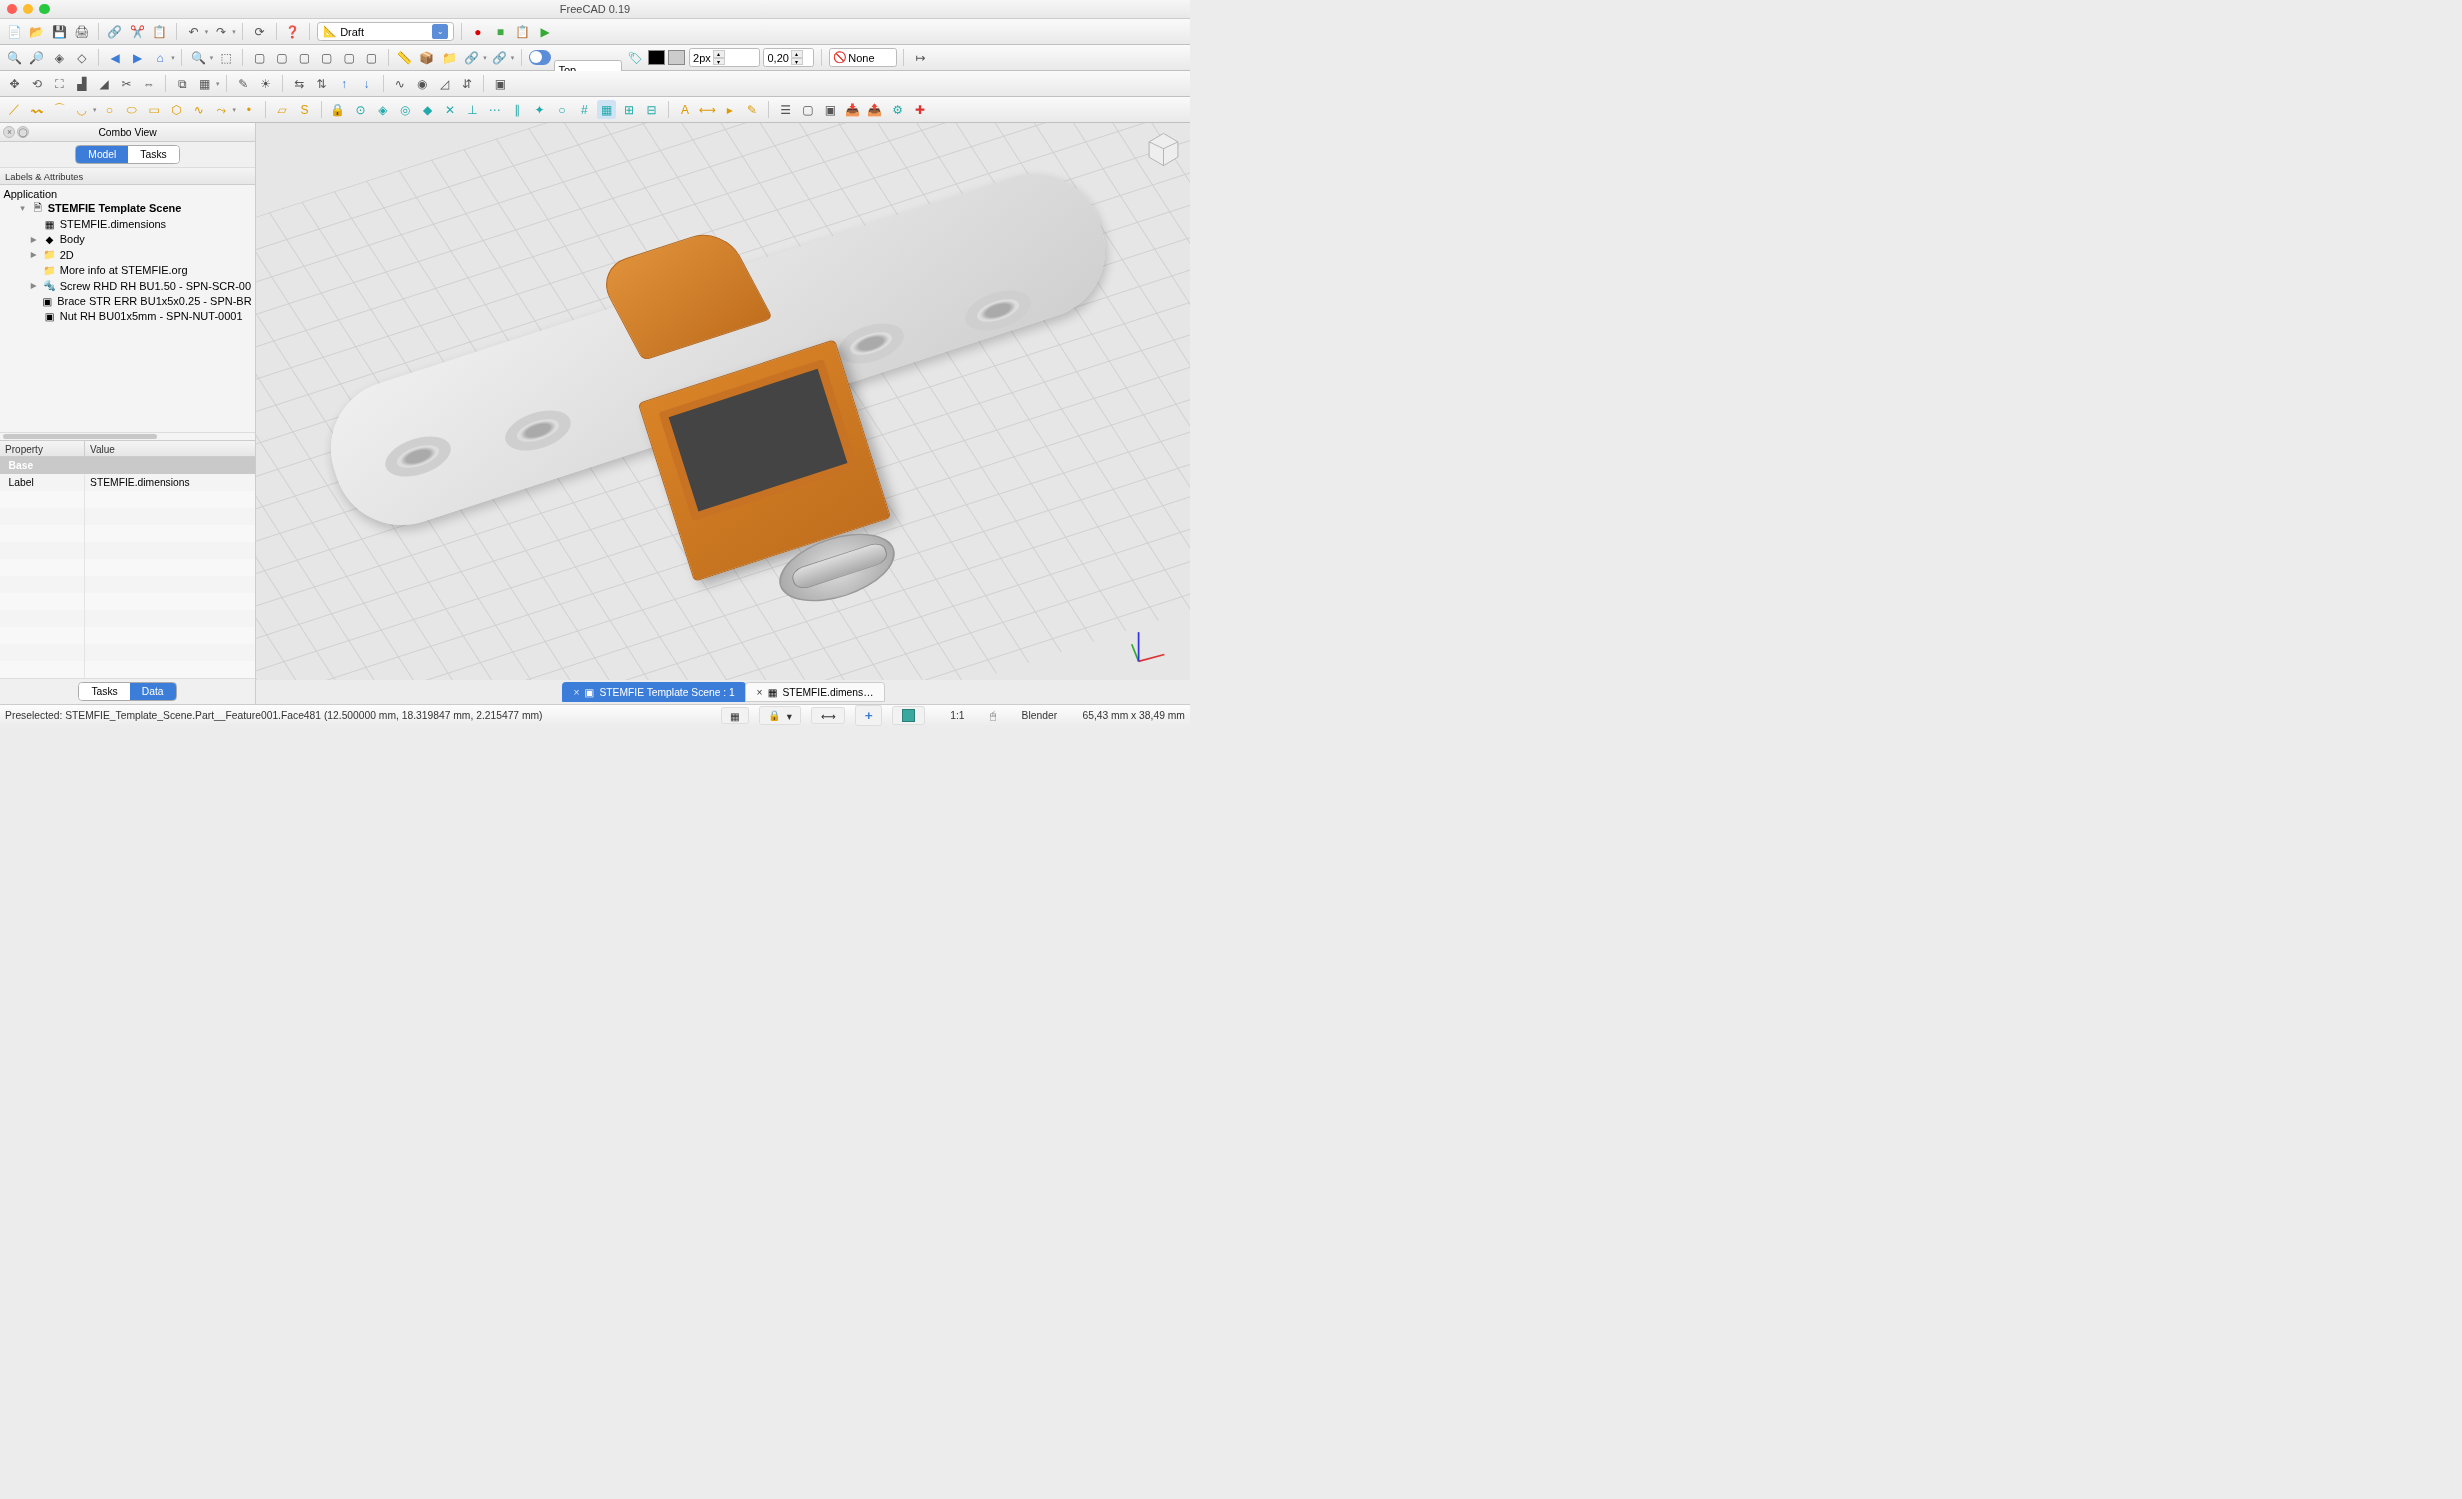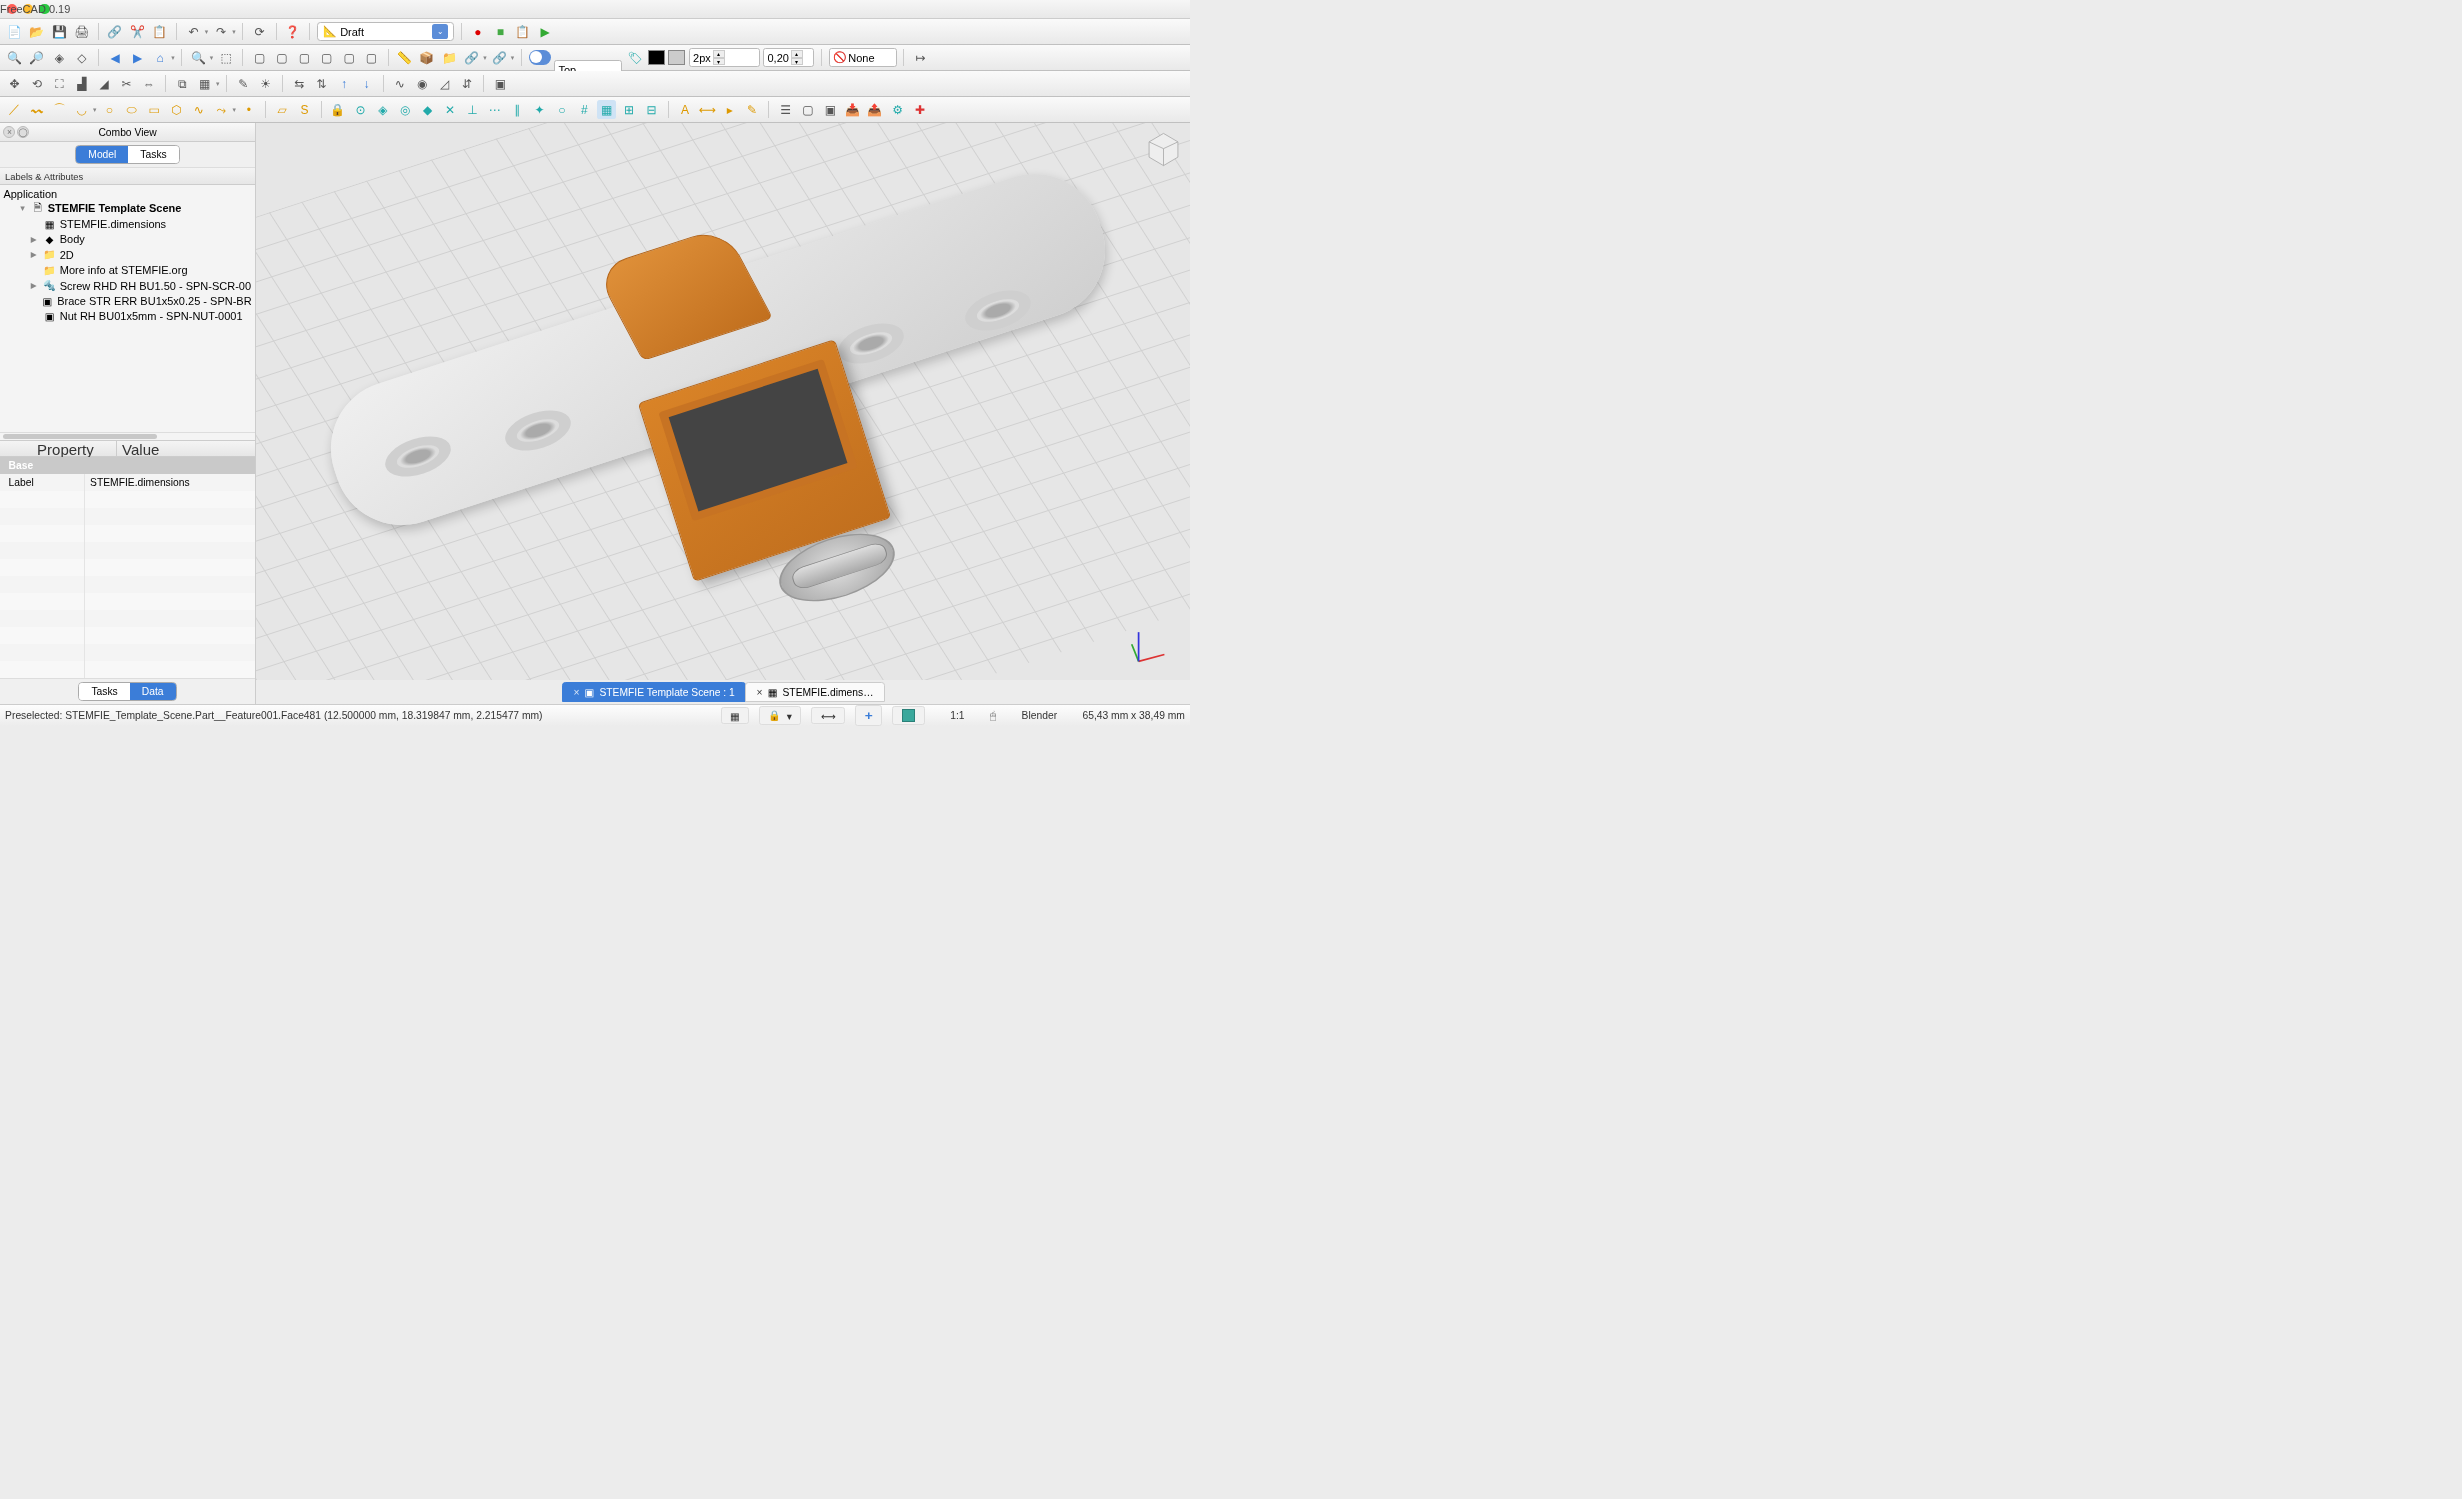--- a/index.html
+++ b/index.html
@@ -3,21 +3,21 @@
 <meta charset="utf-8">
 <style>
   * { box-sizing: border-box; margin: 0; padding: 0; font-family: -apple-system, BlinkMacSystemFont, "Helvetica Neue", Arial, sans-serif; }
   body { width: 1190px; height: 726px; background: #ececec; display: flex; flex-direction: column; font-size: 11px; overflow: hidden; }
 
   
   .titlebar { height: 19px; background: linear-gradient(#f6f6f6,#e8e8e8); display:flex; align-items:center; padding:0 6.8px; border-bottom:0.9px solid #ccc; position:relative;}
   .traffic { display:flex; gap:6px; }
   .dot { width:10.3px; height:10.3px; border-radius:50%; }
   .dot.red{background:#ff5f57;} .dot.yellow{background:#febc2e;} .dot.green{background:#28c840;}
-  .title-text{position:absolute; left:0; right:0; text-align:left; font-size:11px; color:#4a4a4a;}
+  .title-text{position:absolute; left:0; right:0; text-align:center; font-size:11px; color:#4a4a4a;}
 
   
   .toolbar { background: linear-gradient(#fafafa,#e9e9e9); border-bottom:0.9px solid #c0c0c0; display:flex; align-items:center; padding:1.7px 5.1px; gap:3.4px; height:26px;}
   .sep { width:0.9px; height:17px; background:#ccc; margin:0 3.4px;}
   .tbtn { width:19px; height:19px; display:flex; align-items:center; justify-content:center; border-radius:2.6px; font-size:12px; cursor:pointer; color:#555; position:relative;}
   .dropdown-arrow{font-size:6.8px; color:#888; margin-left:-1.7px;}
   .wb-select { width:137px; height:19px; background:#fff; border:0.9px solid #bbb; border-radius:3.4px; display:flex; align-items:center; padding:0 5.1px; gap:3.4px;}
   .wb-select .arrow{margin-left:auto; width:15.4px; height:15.4px; background:#5b8dd8; border-radius:2.6px; color:#fff; display:flex;align-items:center;justify-content:center;font-size:7.7px;}
   .field{height:19px;background:#fff;border:0.9px solid #bbb;border-radius:2.6px;display:flex;align-items:center;padding:0 3.4px;gap:1.7px;}
   .spinner{width:12px;display:flex;flex-direction:column;}
@@ -38,21 +38,21 @@
   .seg div.active{background:#3b7dd8;color:#fff;}
   .tree-header{height:17px;background:linear-gradient(#f4f4f4,#e6e6e6);border-bottom:0.9px solid #ccc;padding:0 5.1px;font-size:9.4px;line-height:17px;color:#333;}
   .tree{flex:1;overflow:auto;padding:1.7px 0;font-size:11px;}
   .tree-row{display:flex;align-items:center;padding:0.9px 3.4px;gap:3.4px;white-space:nowrap;cursor:pointer;}
   .indent{display:inline-block;}
   .disc{color:#888;font-size:7.7px;width:8.5px;}
   .ticon{width:13.7px;height:13.7px;display:flex;align-items:center;justify-content:center;font-size:10.3px;}
   .scrollind{height:8.5px;background:#f4f4f4;position:relative;border-top:0.9px solid #ddd;}
   .scrollind::after{content:'';position:absolute;left:3.4px;top:1.7px;width:154px;height:5.1px;background:#c8c8c8;border-radius:2.6px;}
 
-  .prop-header{display:flex;height:17px;background:linear-gradient(#f4f4f4,#e6e6e6);border-top:0.9px solid #ccc;border-bottom:0.9px solid #ccc;font-size:15px;color:#333;padding-left:32px;}
+  .prop-header{display:flex;height:17px;background:linear-gradient(#f4f4f4,#e6e6e6);border-top:0.9px solid #ccc;border-bottom:0.9px solid #ccc;font-size:10px;color:#333;}
   .prop-header div{padding:0 5.1px;line-height:17px;}
   .prop-header div:first-child{width:85px;border-right:0.9px solid #ccc;}
   .prop-body{flex:0 0 239px;display:flex;flex-direction:column;}
   .prop-rows{flex:1;overflow:auto;}
   .prop-row{display:flex;height:17px;font-size:10.3px;}
   .prop-row .k{width:85px;padding:0 8.5px;line-height:17px;border-right:0.9px solid #e4e4e4;}
   .prop-row .v{flex:1;padding:0 5.1px;line-height:17px;}
   .prop-row.group{background:#c9c9c9;}
   .prop-row.group .k{color:#fff;font-weight:600;width:100%;border:none;}
   .prop-row.alt{background:#f8f8f8;}

